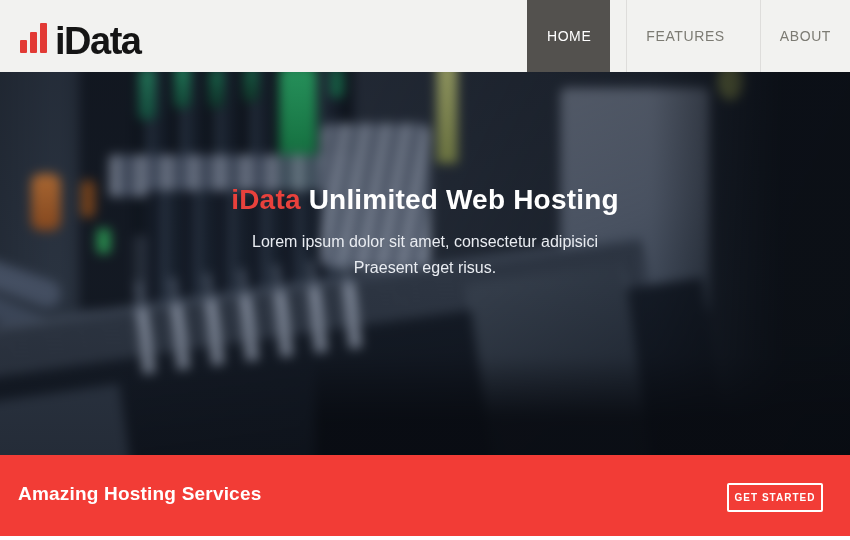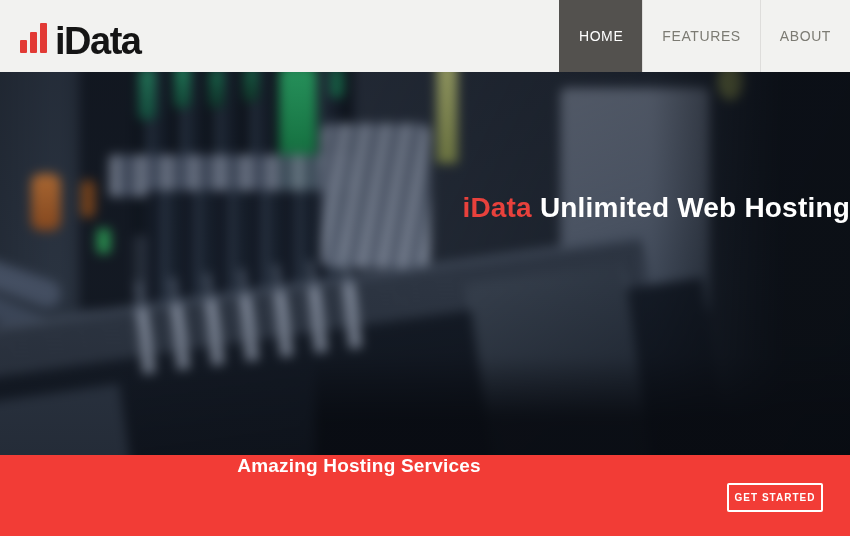--- a/index.html
+++ b/index.html
@@ -8,21 +8,21 @@
   .page { width:850px; height:536px; position:relative; overflow:hidden; }
 
   
   .header { height:72px; background:#f2f2f0; display:flex; justify-content:space-between; align-items:stretch; position:relative; z-index:5; }
   .logo { display:flex; align-items:flex-end; gap:8px; margin:18px 0 0 20px; height:38px; cursor:pointer; }
   .logo-bars { display:flex; align-items:flex-end; gap:3px; padding-bottom:3px; }
   .logo-bars i { display:block; width:7px; background:#e23a35; border-radius:1px; }
   .lb1 { height:13px; } .lb2 { height:21px; } .lb3 { height:30px; }
   .logo-text { font-size:38px; font-weight:700; letter-spacing:-1.5px; color:#151515; line-height:30px; }
 
-  .nav { display:flex; height:72px; }
+  .nav { display:flex; height:72px;gap:16px; }
   .nav-item { display:flex; align-items:center; padding:0 19px; font-size:14px; letter-spacing:.6px; color:#7c7b73; border-left:1px solid #dedddb; cursor:pointer; text-decoration:none; white-space:nowrap; }
   .nav-item.active { background:#53514e; color:#ffffff; border-left-color:transparent; }
 
   
   .hero { position:relative; height:383px; overflow:hidden; background:#1d242f; }
   .hero-bg { position:absolute; inset:0; filter:blur(5px); transform:scale(1.05); }
   .hero-bg .s { position:absolute; }
   .s-base { inset:0; background:linear-gradient(115deg,#39424f 0%,#2b3340 35%,#1f2631 65%,#141a24 100%); }
   .s-rackleft { left:0; top:0; width:150px; height:383px; background:linear-gradient(90deg,#262e3a,#313b49 50%,#1b222d); }
   .s-pillar { left:96px; top:0; width:50px; height:235px; background:#151b25; }
@@ -48,27 +48,27 @@
   .s-plugtails { left:150px; top:196px; width:215px; height:26px; background:repeating-linear-gradient(90deg,#6e7a8d 0 5px,rgba(0,0,0,0) 5px 33px); transform:rotate(-7deg); opacity:.8; }
   .s-plugs { left:152px; top:222px; width:215px; height:62px; background:repeating-linear-gradient(90deg,#99a3b5 0 12px,rgba(30,40,55,0) 12px 33px); transform:rotate(-7deg); opacity:.9; }
   .s-chassis { left:-24px; top:256px; width:660px; height:52px; background:repeating-linear-gradient(84deg,#46505f 0 5px,#242c39 5px 11px); transform:rotate(-8deg); transform-origin:left top; border-top:5px solid #4e596a; }
   .s-belowchassis { left:-24px; top:305px; width:720px; height:170px; background:linear-gradient(180deg,#161d28,#0f141d); transform:rotate(-8deg); transform-origin:left top; }
   .s-bottomleft { left:-10px; top:316px; width:150px; height:80px; background:#333d4c; transform:rotate(-8deg); }
   .s-midslab { left:478px; top:200px; width:150px; height:190px; background:linear-gradient(150deg,#3e4856,#2a3340 70%); transform:rotate(-8deg); }
   .s-rightshade { right:-20px; top:0; width:230px; height:403px; background:linear-gradient(90deg,rgba(10,14,20,0),rgba(10,14,20,.9) 55%); }
   .s-bottomshade { left:320px; top:280px; width:560px; height:130px; background:linear-gradient(180deg,rgba(10,14,20,0),rgba(9,12,18,.9) 45%); }
   .hero-overlay { position:absolute; inset:0; background:linear-gradient(180deg,rgba(10,14,22,.30),rgba(10,14,22,.16) 55%,rgba(8,11,17,.34)); }
 
-  .hero-content { position:absolute; left:0; right:0; top:112px; text-align:right; z-index:2;margin-top:8px; }
+  .hero-content { position:absolute; left:0; right:0; top:112px; text-align:center; z-index:2; }
   .hero-title { font-size:28px; font-weight:700; color:#ffffff; letter-spacing:.2px; margin-bottom:13px; }
   .hero-title .accent { color:#e8413c; }
   .hero-sub { font-size:16px; line-height:26px; color:#e9ecf1; font-weight:400; }
 
   
-  .cta-bar { height:85px; background:#f23c36; position:relative; display:flex; justify-content:center; padding:0 150px 0 18px; color:#fff; }
+  .cta-bar { height:85px; background:#f23c36; position:relative; display:flex; flex-direction:column; justify-content:center; padding:0 150px 0 18px; color:#fff; }
   .cta-heading { font-size:19px; font-weight:700; letter-spacing:.2px; margin-bottom:7px; }
   .cta-text { font-size:11.5px; letter-spacing:.1px; }
   .cta-button { position:absolute; right:27px; top:28px; width:96px; height:29px; background:transparent; border:2px solid #ffffff; color:#ffffff; font-size:10px; font-weight:700; letter-spacing:1px; border-radius:2px; cursor:pointer; font-family:"Liberation Sans", sans-serif; }
 </style>
 </head>
 <body>
 
 <div class="page">
 
   <header class="header">
@@ -117,20 +117,21 @@
       <div class="s s-midslab"></div>
       <div class="s s-plugtails"></div>
       <div class="s s-plugs"></div>
       <div class="s s-rightshade"></div>
       <div class="s s-bottomshade"></div>
     </div>
     <div class="hero-overlay"></div>
 
     <div class="hero-content">
       <h1 class="hero-title"><span class="accent">iData</span> <span>Unlimited Web Hosting</span></h1>
+      <p class="hero-sub"><span>Lorem ipsum dolor sit amet, consectetur adipisici</span><br><span>Praesent eget risus.</span></p>
     </div>
   </section>
 
   <section class="cta-bar">
     <h2 class="cta-heading">Amazing Hosting Services</h2>
     <button class="cta-button">GET STARTED</button>
   </section>
 
 </div>
 

